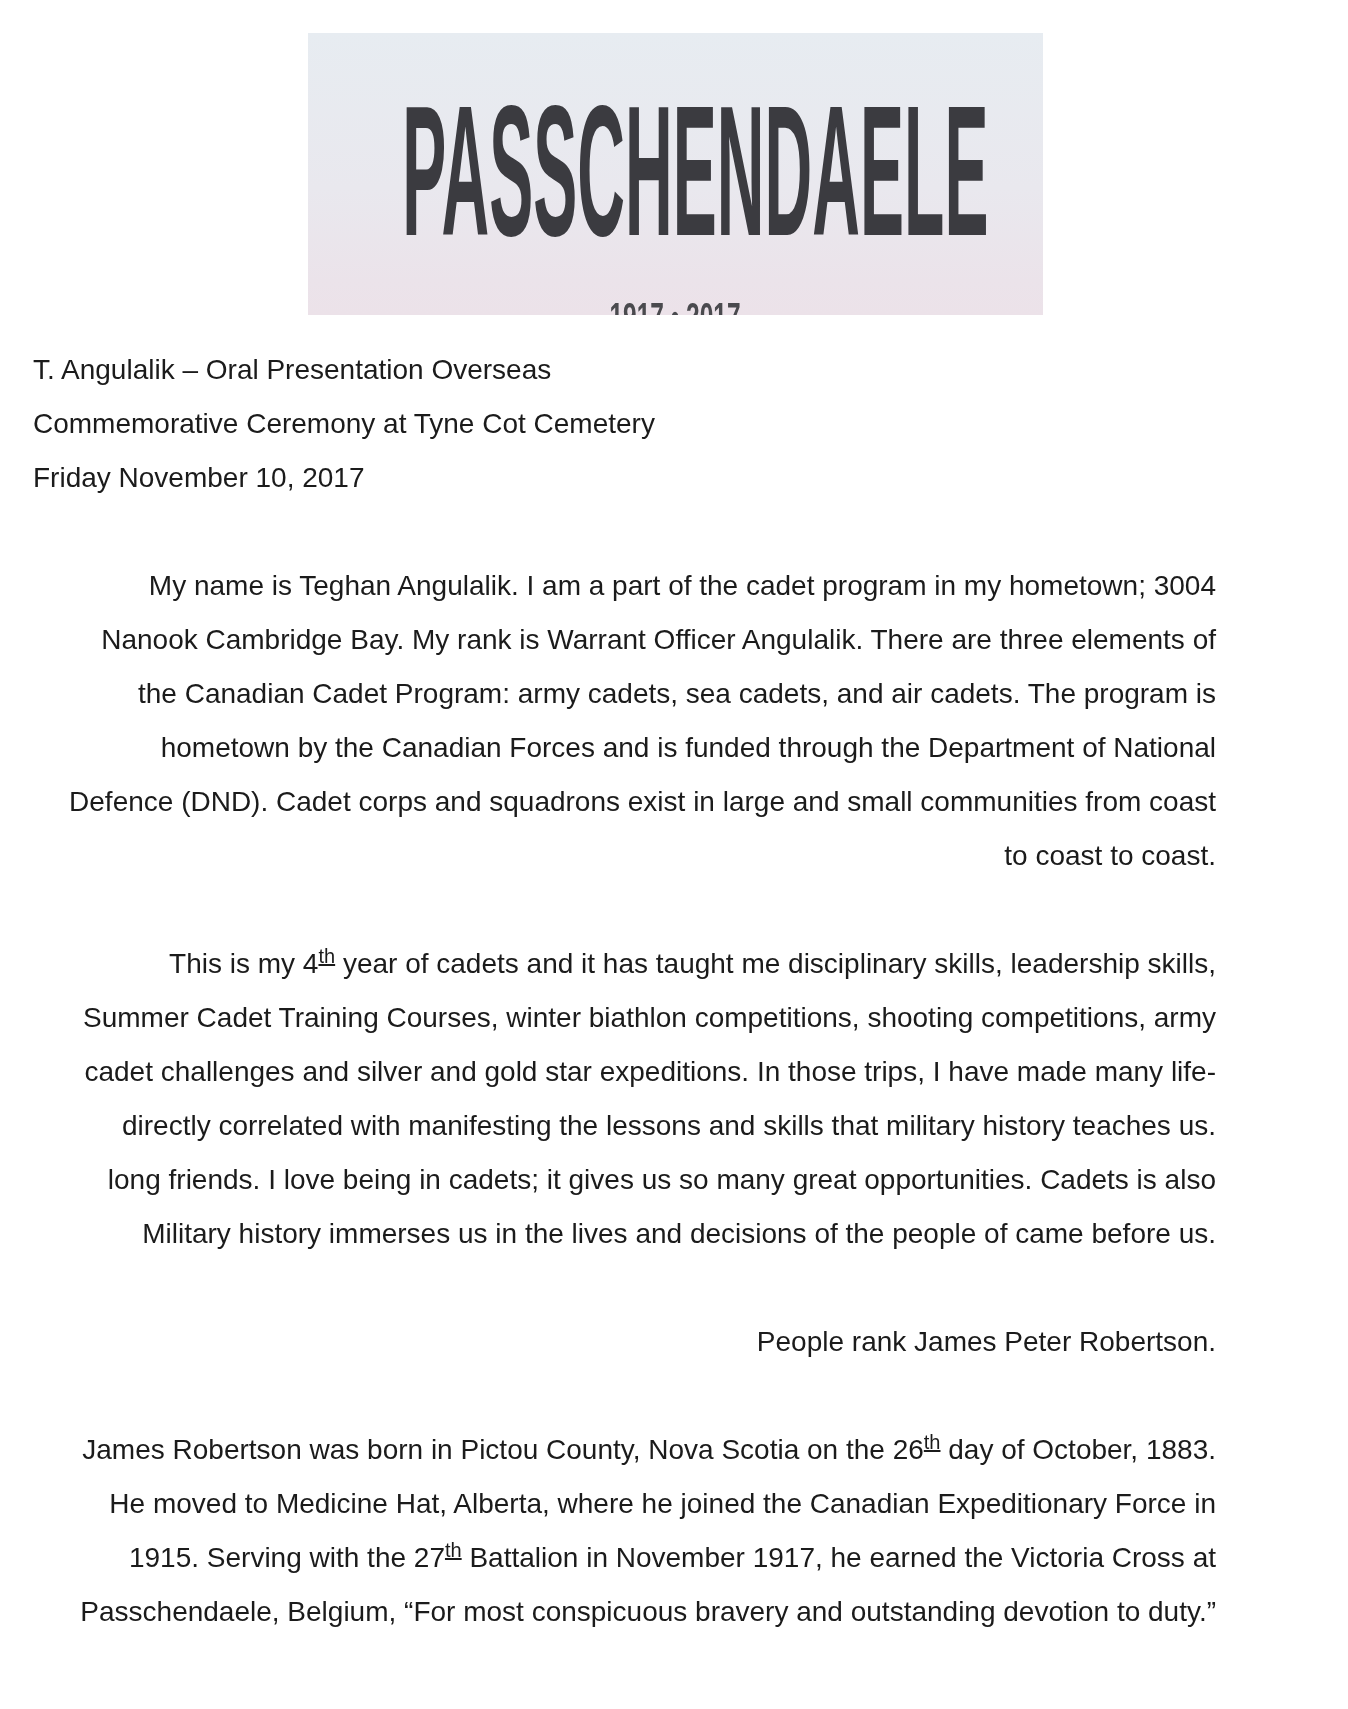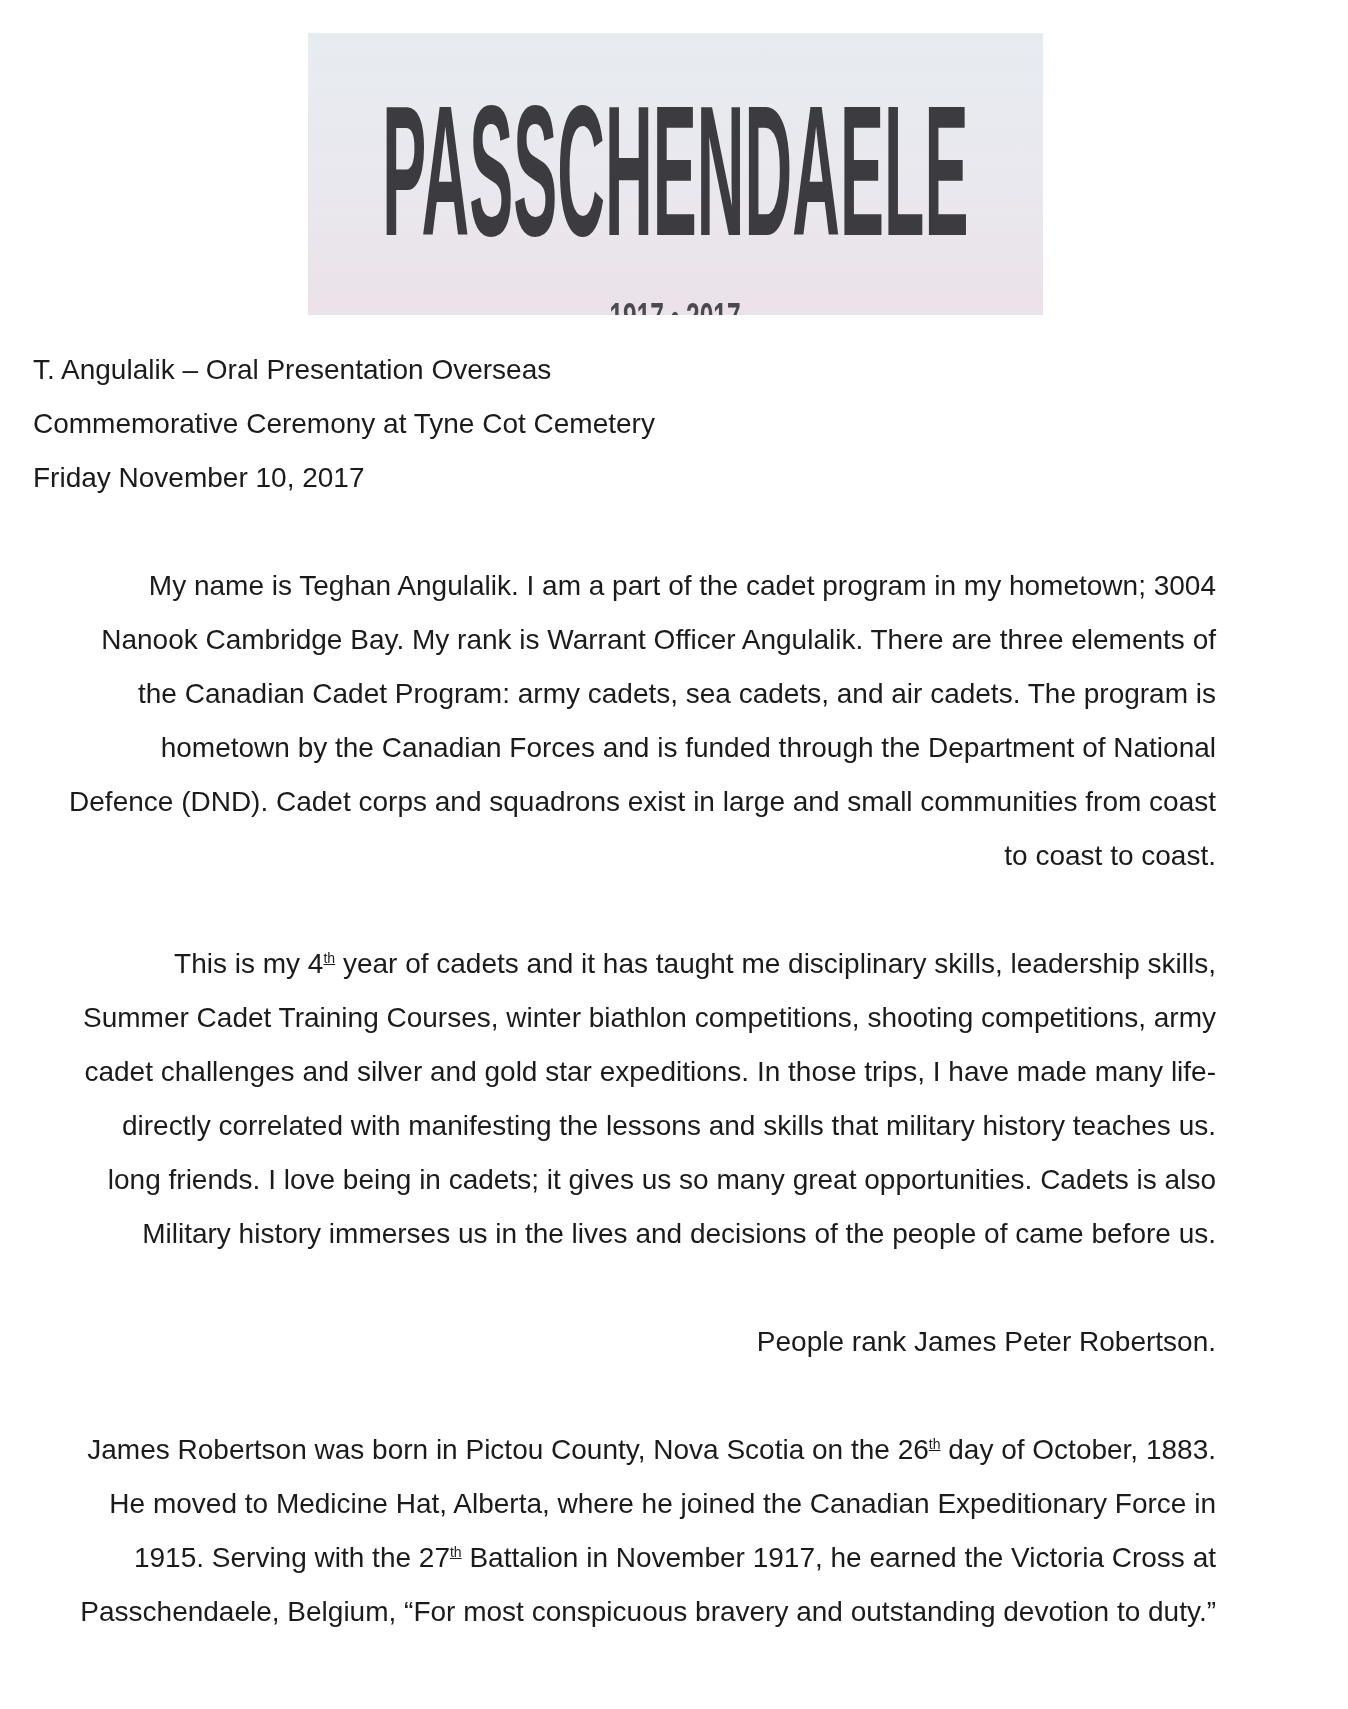--- a/index.html
+++ b/index.html
@@ -14,21 +14,21 @@
 
   
   .banner {
     position: absolute; left: 308px; top: 33px;
     width: 735px; height: 282px;
     background: linear-gradient(180deg, #e7ecf1 0%, #e9e8ee 55%, #ebe3ea 88%, #ece2e9 100%);
     overflow: hidden;
   }
   .logo-title-wrap {
     position: absolute; top: 62px; left: 0; width: 100%; height: 150px;
-    display: flex; align-items: center; justify-content: center;
+    display: flex; align-items: center; justify-content: center; padding-left: 20px;
   }
   .logo-title {
     display: inline-block;
     font-weight: bold;
     font-size: 118px;
     line-height: 1;
     letter-spacing: 0px;
     color: #3b3b40;
     transform: scale(0.56, 1.58);
     transform-origin: center center;
@@ -56,21 +56,21 @@
   .content {
     position: absolute; left: 33px; top: 343px;
     width: 1183px;
     font-size: 28px;
     line-height: 54px;
   }
   .title-block { text-align: left; margin-bottom: 54px; }
   .title-line { white-space: nowrap; }
   .para { margin-bottom: 54px; text-align: right; }
   .line { white-space: nowrap; }
-  sup { font-size: 14px; line-height: 0; vertical-align: super; text-decoration: underline; }
+  sup { font-size: 20px; line-height: 0; vertical-align: super; text-decoration: underline; }
 </style>
 </head>
 <body>
 
 <div class="banner">
   <div class="logo-title-wrap">
     <span class="logo-title">PASSCHENDAELE</span>
   </div>
   <div class="years-row">
     <span class="rule"></span>

